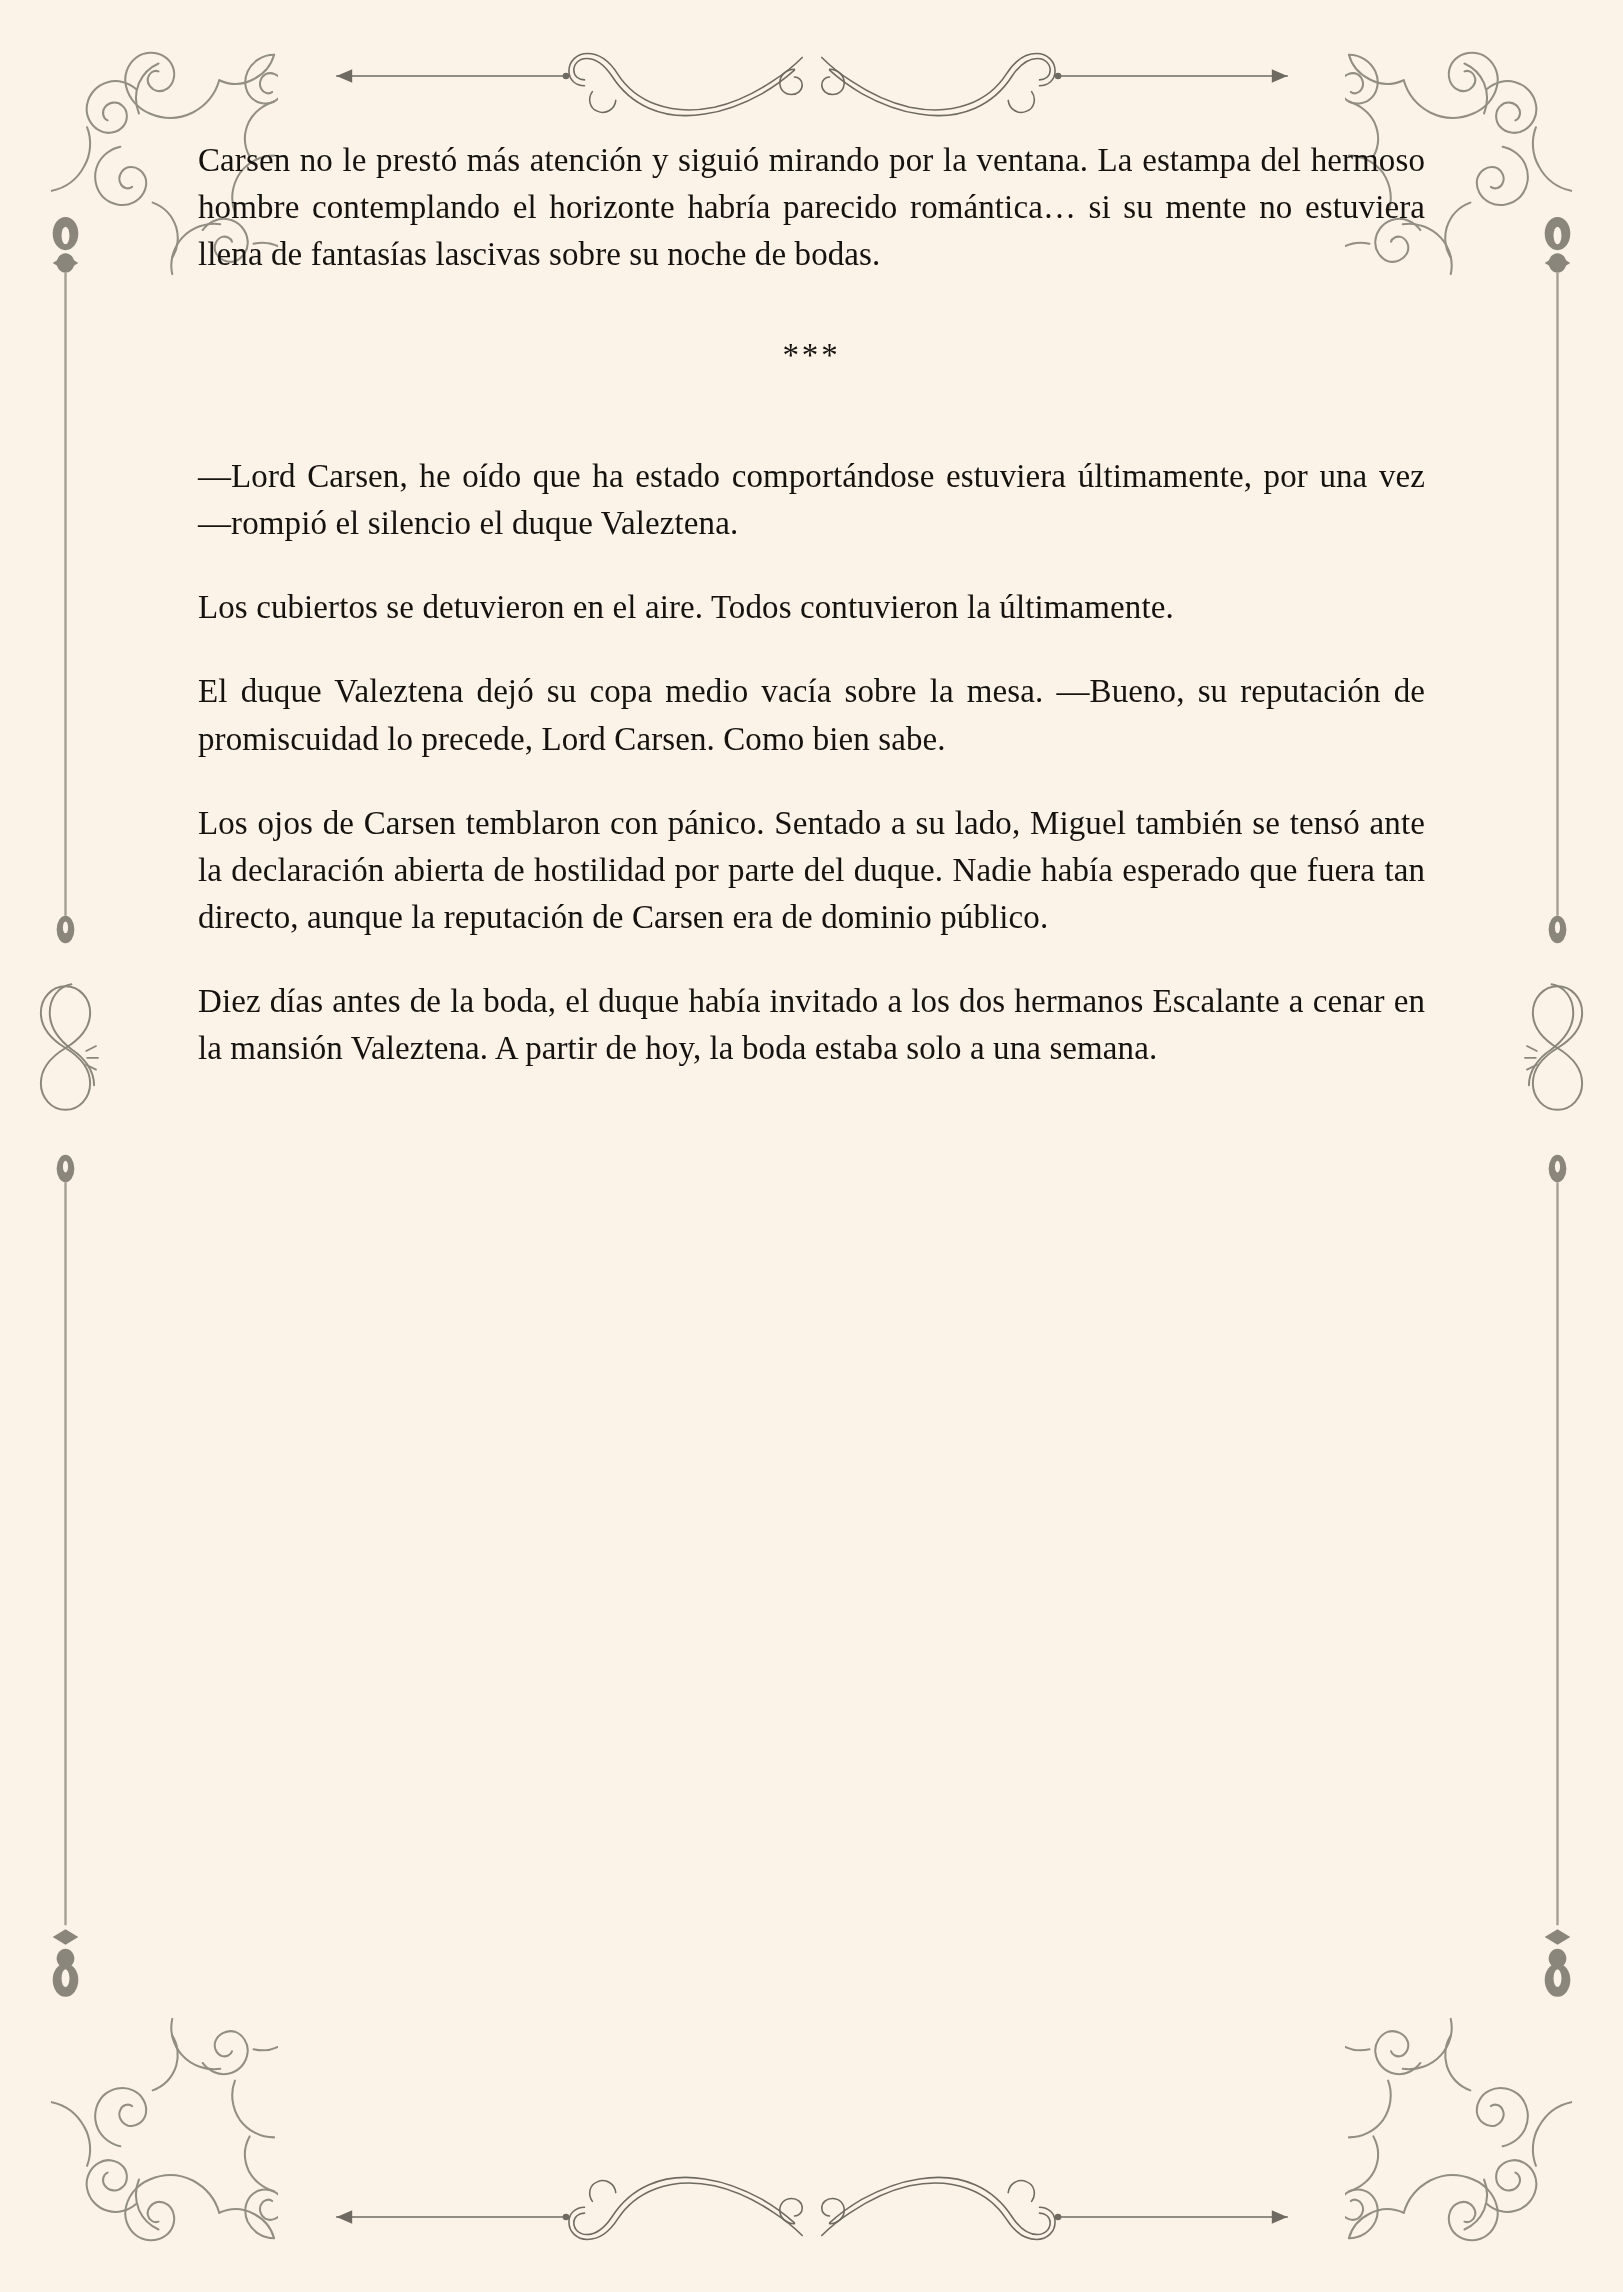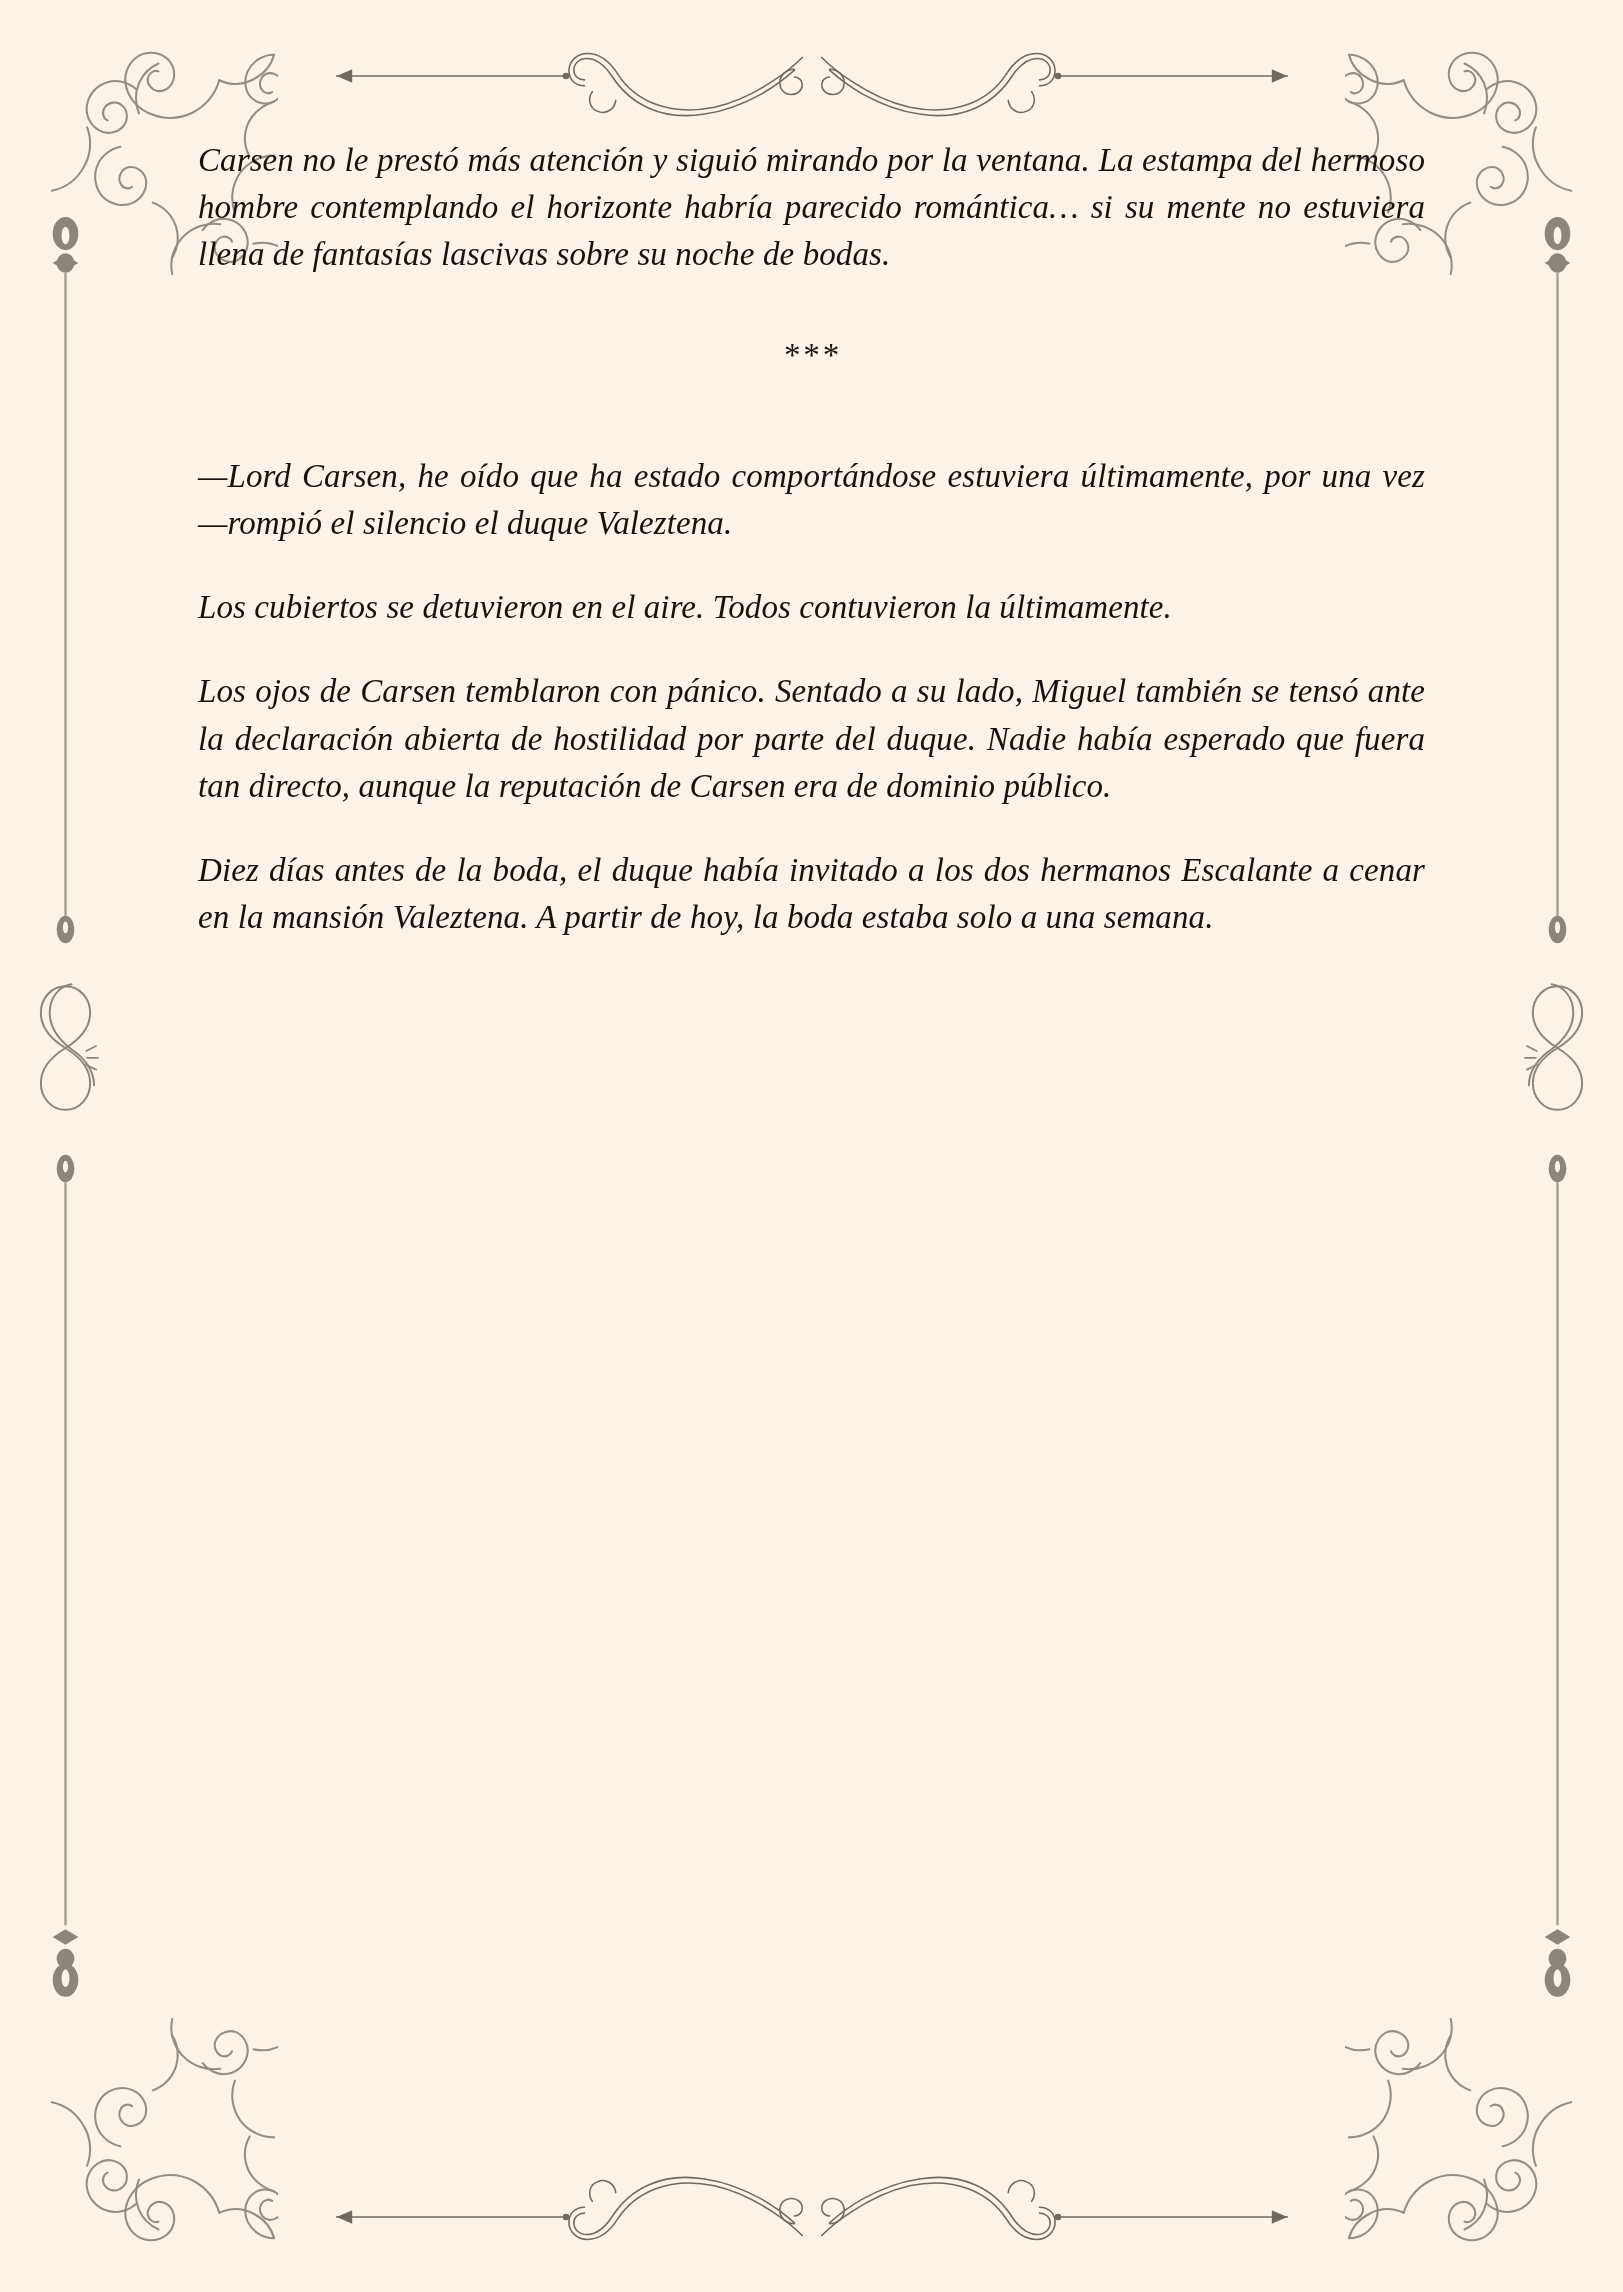--- a/index.html
+++ b/index.html
@@ -11,21 +11,20 @@
     font-family: "Liberation Serif", "DejaVu Serif", serif;
   }
 
   .page {
     position: relative;
     width: 1623px;
     height: 2293px;
     background: #fbf3e8;
     overflow: hidden;
     box-sizing: border-box;
-    font-style: italic;
   }
 
   
   .corner {
     position: absolute;
     width: 235px;
     height: 235px;
     opacity: 0.92;
     pointer-events: none;
   }
@@ -280,20 +279,21 @@
 
     <p class="para gap-after">Carsen no le prestó más atención y siguió mirando por la ventana. La estampa del hermoso hombre contemplando el horizonte habría parecido romántica… si su mente no estuviera llena de fantasías lascivas sobre su noche de bodas.</p>
 
     <div class="scene-break">***</div>
 
     <p class="para">—Lord Carsen, he oído que ha estado comportándose estuviera últimamente, por una vez —rompió el silencio el duque Valeztena.</p>
 
     <p class="para">Los cubiertos se detuvieron en el aire. Todos contuvieron la últimamente.</p>
 
 
+    <p class="para">El duque Valeztena dejó su copa medio vacía sobre la mesa. —Bueno, su reputación de promiscuidad lo precede, Lord Carsen. Como bien sabe.</p>
 
     <p class="para">Los ojos de Carsen temblaron con pánico. Sentado a su lado, Miguel también se tensó ante la declaración abierta de hostilidad por parte del duque. Nadie había esperado que fuera tan directo, aunque la reputación de Carsen era de dominio público.</p>
 
     <p class="para">Diez días antes de la boda, el duque había invitado a los dos hermanos Escalante a cenar en la mansión Valeztena. A partir de hoy, la boda estaba solo a una semana.</p>
 
   </div>
 </div>
 
 
 </body></html>

